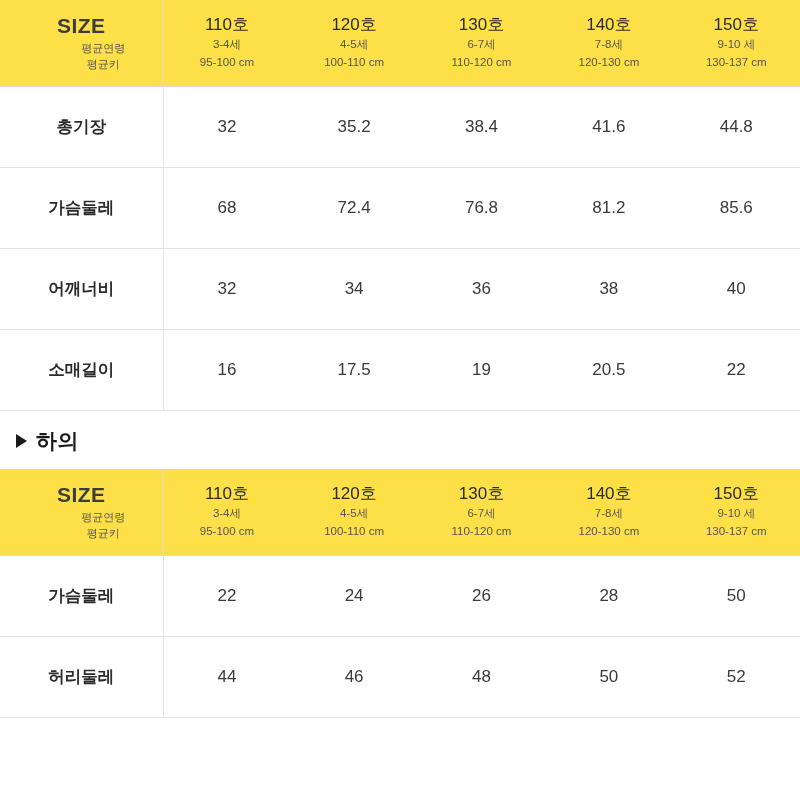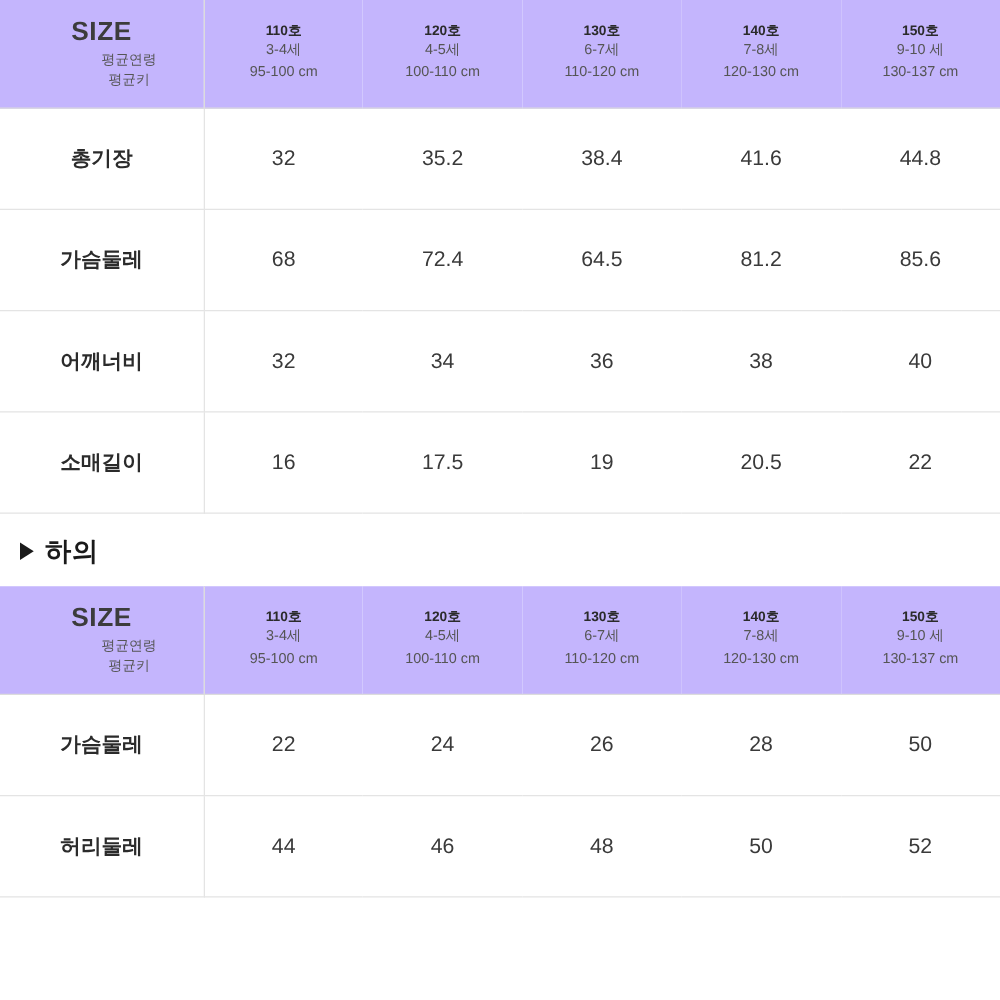--- a/index.html
+++ b/index.html
@@ -21,21 +21,21 @@
   }
   table.size-table {
     width: 800px;
     border-collapse: collapse;
     table-layout: fixed;
   }
   table.size-table col.label-col { width: 163px; }
   table.size-table col.data-col { width: 127.4px; }
 
   .head-row {
-    background: #c4b5fd;
+    background: #fde047;
   }
   .head-row td {
     border-bottom: 1px solid #dcdcdc;
     padding: 0;
     height: 86px;
     vertical-align: middle;
     text-align: center;
   }
   .head-label-cell {
     border-right: 1px solid #dcdcdc;
@@ -48,22 +48,22 @@
     line-height: 1.25;
   }
   .sub-label {
     font-size: 11px;
     color: #555555;
     line-height: 1.5;
     font-weight: normal;
     margin-left: 44px;
   }
   .col-title {
-    font-size: 11px;
-    font-weight: bold;
+    font-size: 17px;
+    font-weight: normal;
     color: #2b2b2b;
     line-height: 1.3;
   }
   .col-sub {
     font-size: 11.5px;
     color: #555555;
     line-height: 1.55;
   }
 
   .data-row td {
@@ -164,21 +164,21 @@
         <td class="value">32</td>
         <td class="value">35.2</td>
         <td class="value">38.4</td>
         <td class="value">41.6</td>
         <td class="value">44.8</td>
       </tr>
       <tr class="data-row">
         <td class="row-label">가슴둘레</td>
         <td class="value">68</td>
         <td class="value">72.4</td>
-        <td class="value">64.5</td>
+        <td class="value">76.8</td>
         <td class="value">81.2</td>
         <td class="value">85.6</td>
       </tr>
       <tr class="data-row">
         <td class="row-label">어깨너비</td>
         <td class="value">32</td>
         <td class="value">34</td>
         <td class="value">36</td>
         <td class="value">38</td>
         <td class="value">40</td>

